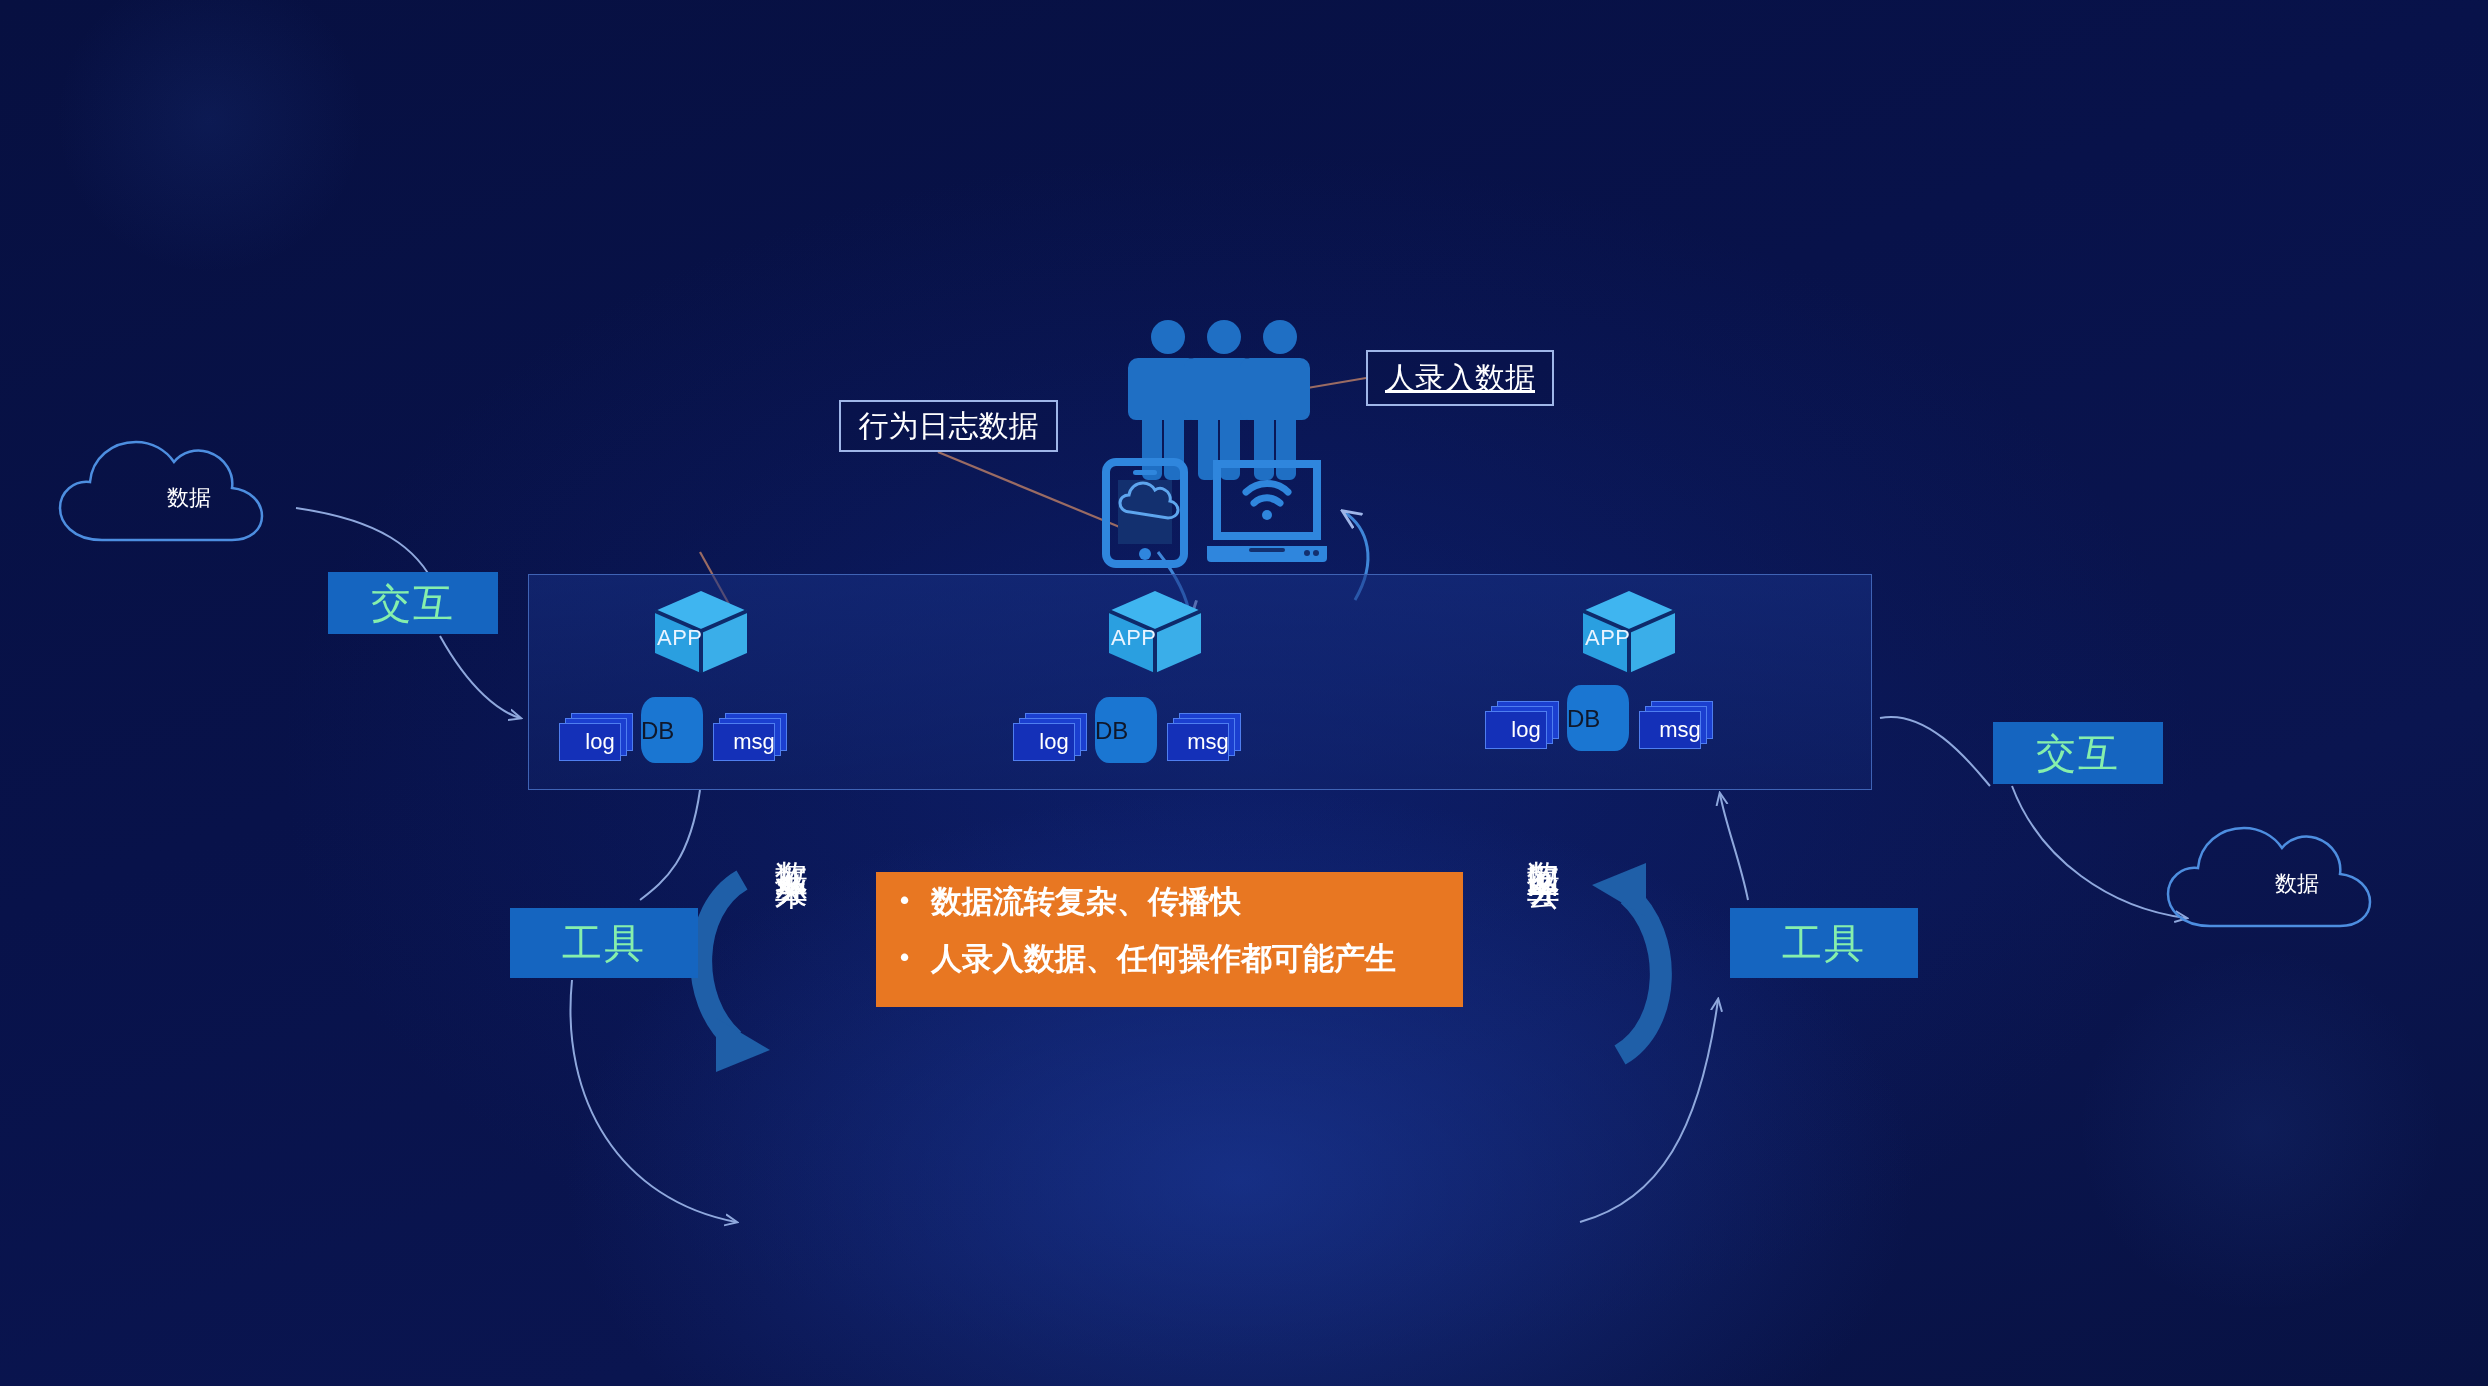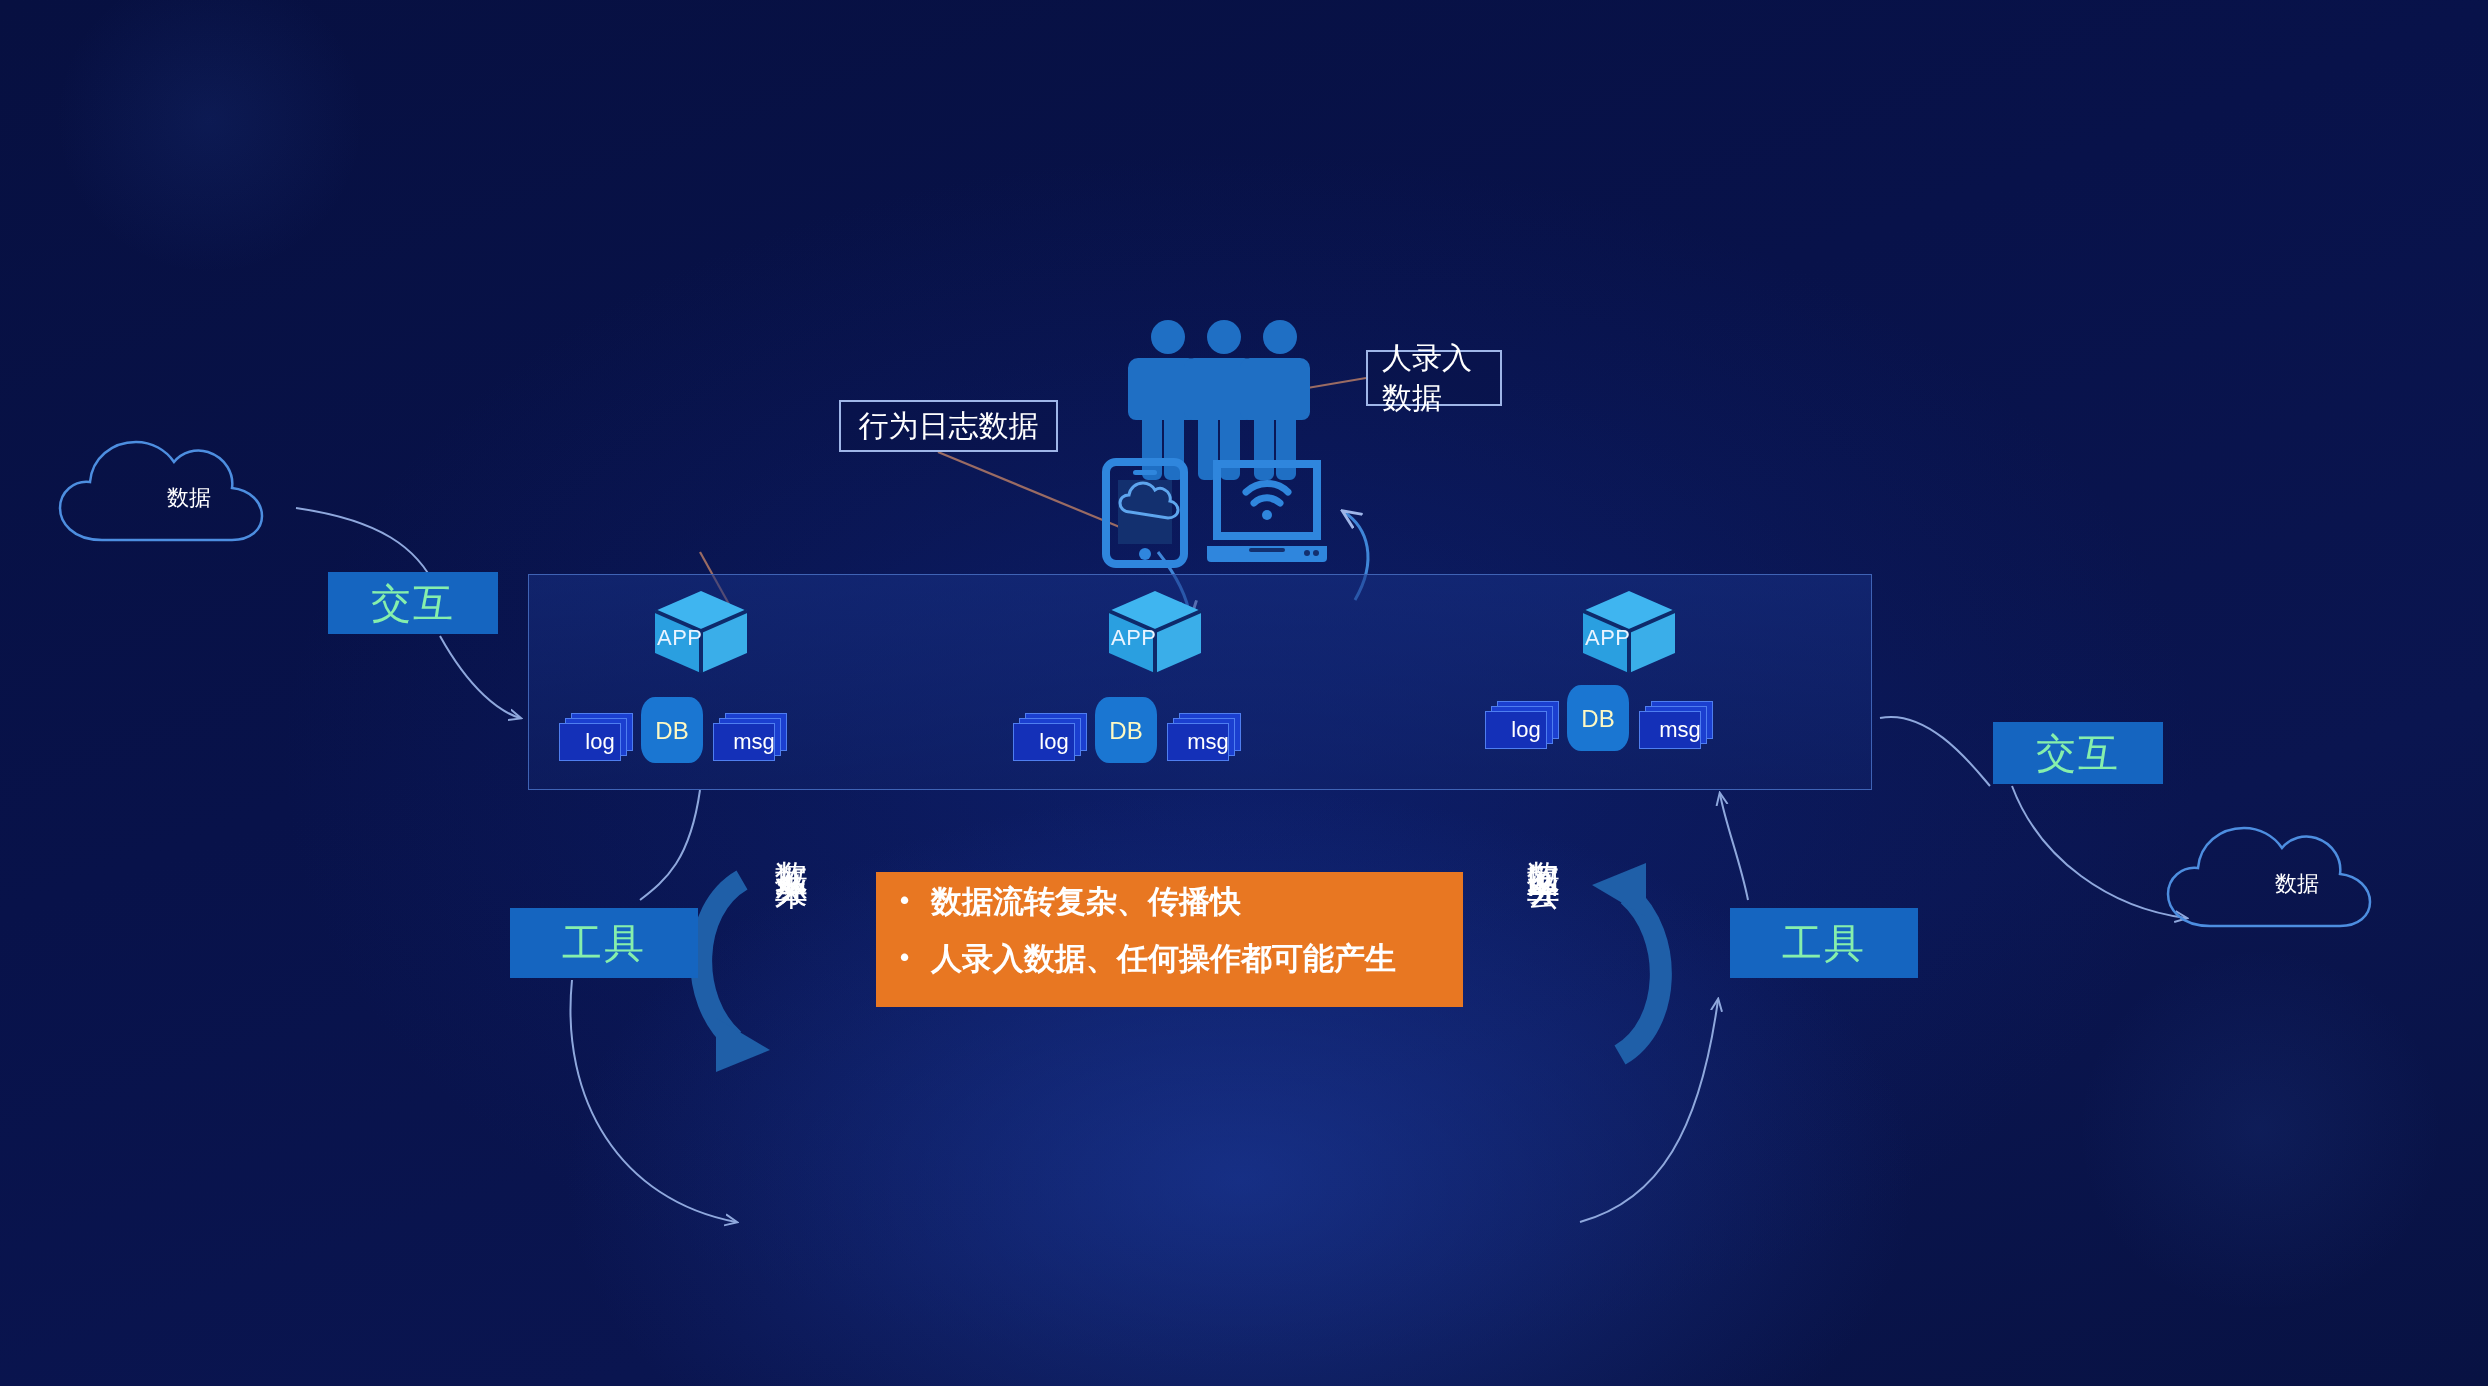--- a/index.html
+++ b/index.html
@@ -40,22 +40,22 @@
     border:2px solid #9fb6e8;
     background:rgba(8,18,70,0.45);
     color:#ffffff;
     font-size:30px;line-height:1.32;
     padding:8px 14px;
     box-sizing:border-box;
     white-space:pre-line;
   }
   #callout-behavior{left:839px;top:400px;width:219px;height:52px;
     display:flex;align-items:center;justify-content:center;}
-  #callout-person{left:1366px;top:350px;width:136px;height:56px;
-    display:flex;align-items:center;justify-content:center;}
+  #callout-person{left:1366px;top:350px;width:188px;height:56px;
+    display:flex;align-items:center;justify-content:center;text-decoration:underline;}
   #callout-system{left:464px;top:466px;width:369px;height:84px;
     display:flex;flex-direction:column;justify-content:center;
     padding-left:14px;font-size:29px;line-height:1.38;}
 
   
   .badge{
     position:absolute;
     background:#1565c0;
     color:#86efac;
     font-size:40px;
@@ -100,22 +100,22 @@
   .stack .s1{right:12px;top:10px;background:#1430b8;}
   .stack .lbl{
     position:absolute;left:0;top:16px;width:62px;text-align:center;
     color:#ffffff;font-size:22px;z-index:3;
   }
   .db{
     position:relative;width:62px;height:66px;
     background:#1a76d2;border-radius:14px/18px;
   }
   .db .lbl{
-    position:absolute;left:0;top:20px;width:62px;text-align:center;
-    color:#fef9c3;font-size:24px;
+    position:absolute;left:0;top:20px;width:62px;text-align:left;
+    color:#0f172a;font-size:24px;
   }
 
   
   .vflow{
     position:absolute;
     color:#ffffff;font-size:33px;line-height:1.28;
     writing-mode:vertical-rl;text-orientation:upright;
     letter-spacing:3px;
   }
   #vflow-left{left:770px;top:835px;height:290px;}

